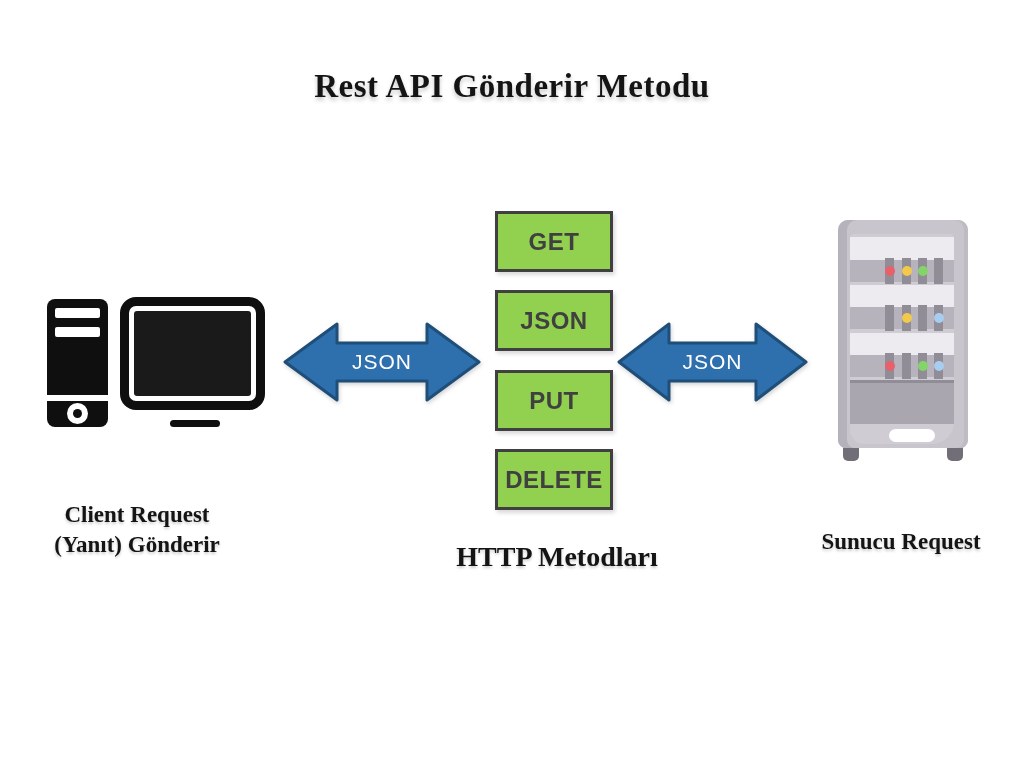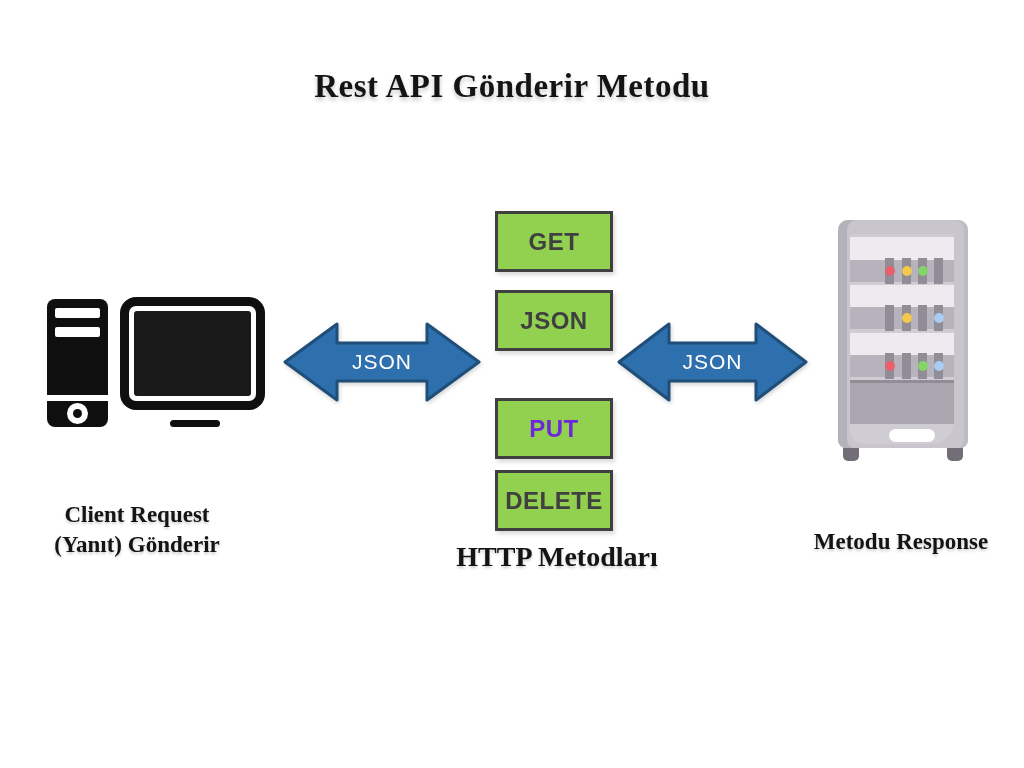--- a/index.html
+++ b/index.html
@@ -160,24 +160,24 @@
     </svg>
     <div class="arrow-label">JSON</div>
   </div>
 
   <div class="method-box method-get" style="background-color: rgb(146, 208, 80); border-color: rgb(64, 64, 64); color: rgb(64, 64, 64);">
     <span>GET</span>
   </div>
   <div class="method-box method-post" style="background-color: rgb(146, 208, 80); border-color: rgb(64, 64, 64); color: rgb(64, 64, 64);">
     <span>JSON</span>
   </div>
-  <div class="method-box method-put" style="background-color: rgb(146, 208, 80); border-color: rgb(64, 64, 64); color: #6d28d9; margin-top: 28px;">
+  <div class="method-box method-put" style="background-color: rgb(146, 208, 80); border-color: rgb(64, 64, 64); color: #404040;">
     <span>PUT</span>
   </div>
-  <div class="method-box method-delete" style="background-color: rgb(146, 208, 80); border-color: rgb(64, 64, 64); color: rgb(64, 64, 64); margin-top: 21px;">
+  <div class="method-box method-delete" style="background-color: rgb(146, 208, 80); border-color: rgb(64, 64, 64); color: rgb(64, 64, 64);">
     <span>DELETE</span>
   </div>
 
   <div class="arrow-wrap arrow-http">
     <svg width="191" height="80" viewBox="0 0 191 80">
       <polygon points="2,40 52,2 52,21 139,21 139,2 189,40 139,78 139,59 52,59 52,78" stroke-width="3" stroke-linejoin="round" fill="#2e70ad" stroke="#1f4e79"></polygon>
     </svg>
     <div class="arrow-label">JSON</div>
   </div>
 
@@ -224,16 +224,16 @@
       </div>
     </div>
   </div>
 
   <div class="caption caption-client">
     <div>Client Request</div>
     <div>(Yanıt) Gönderir</div>
   </div>
   <div class="caption caption-methods">HTTP Metodları</div>
   <div class="caption caption-server">
-    <div>Metodu Response</div>
+    <div>Sunucu Request</div>
   </div>
 
 </div>
 
 </body></html>

